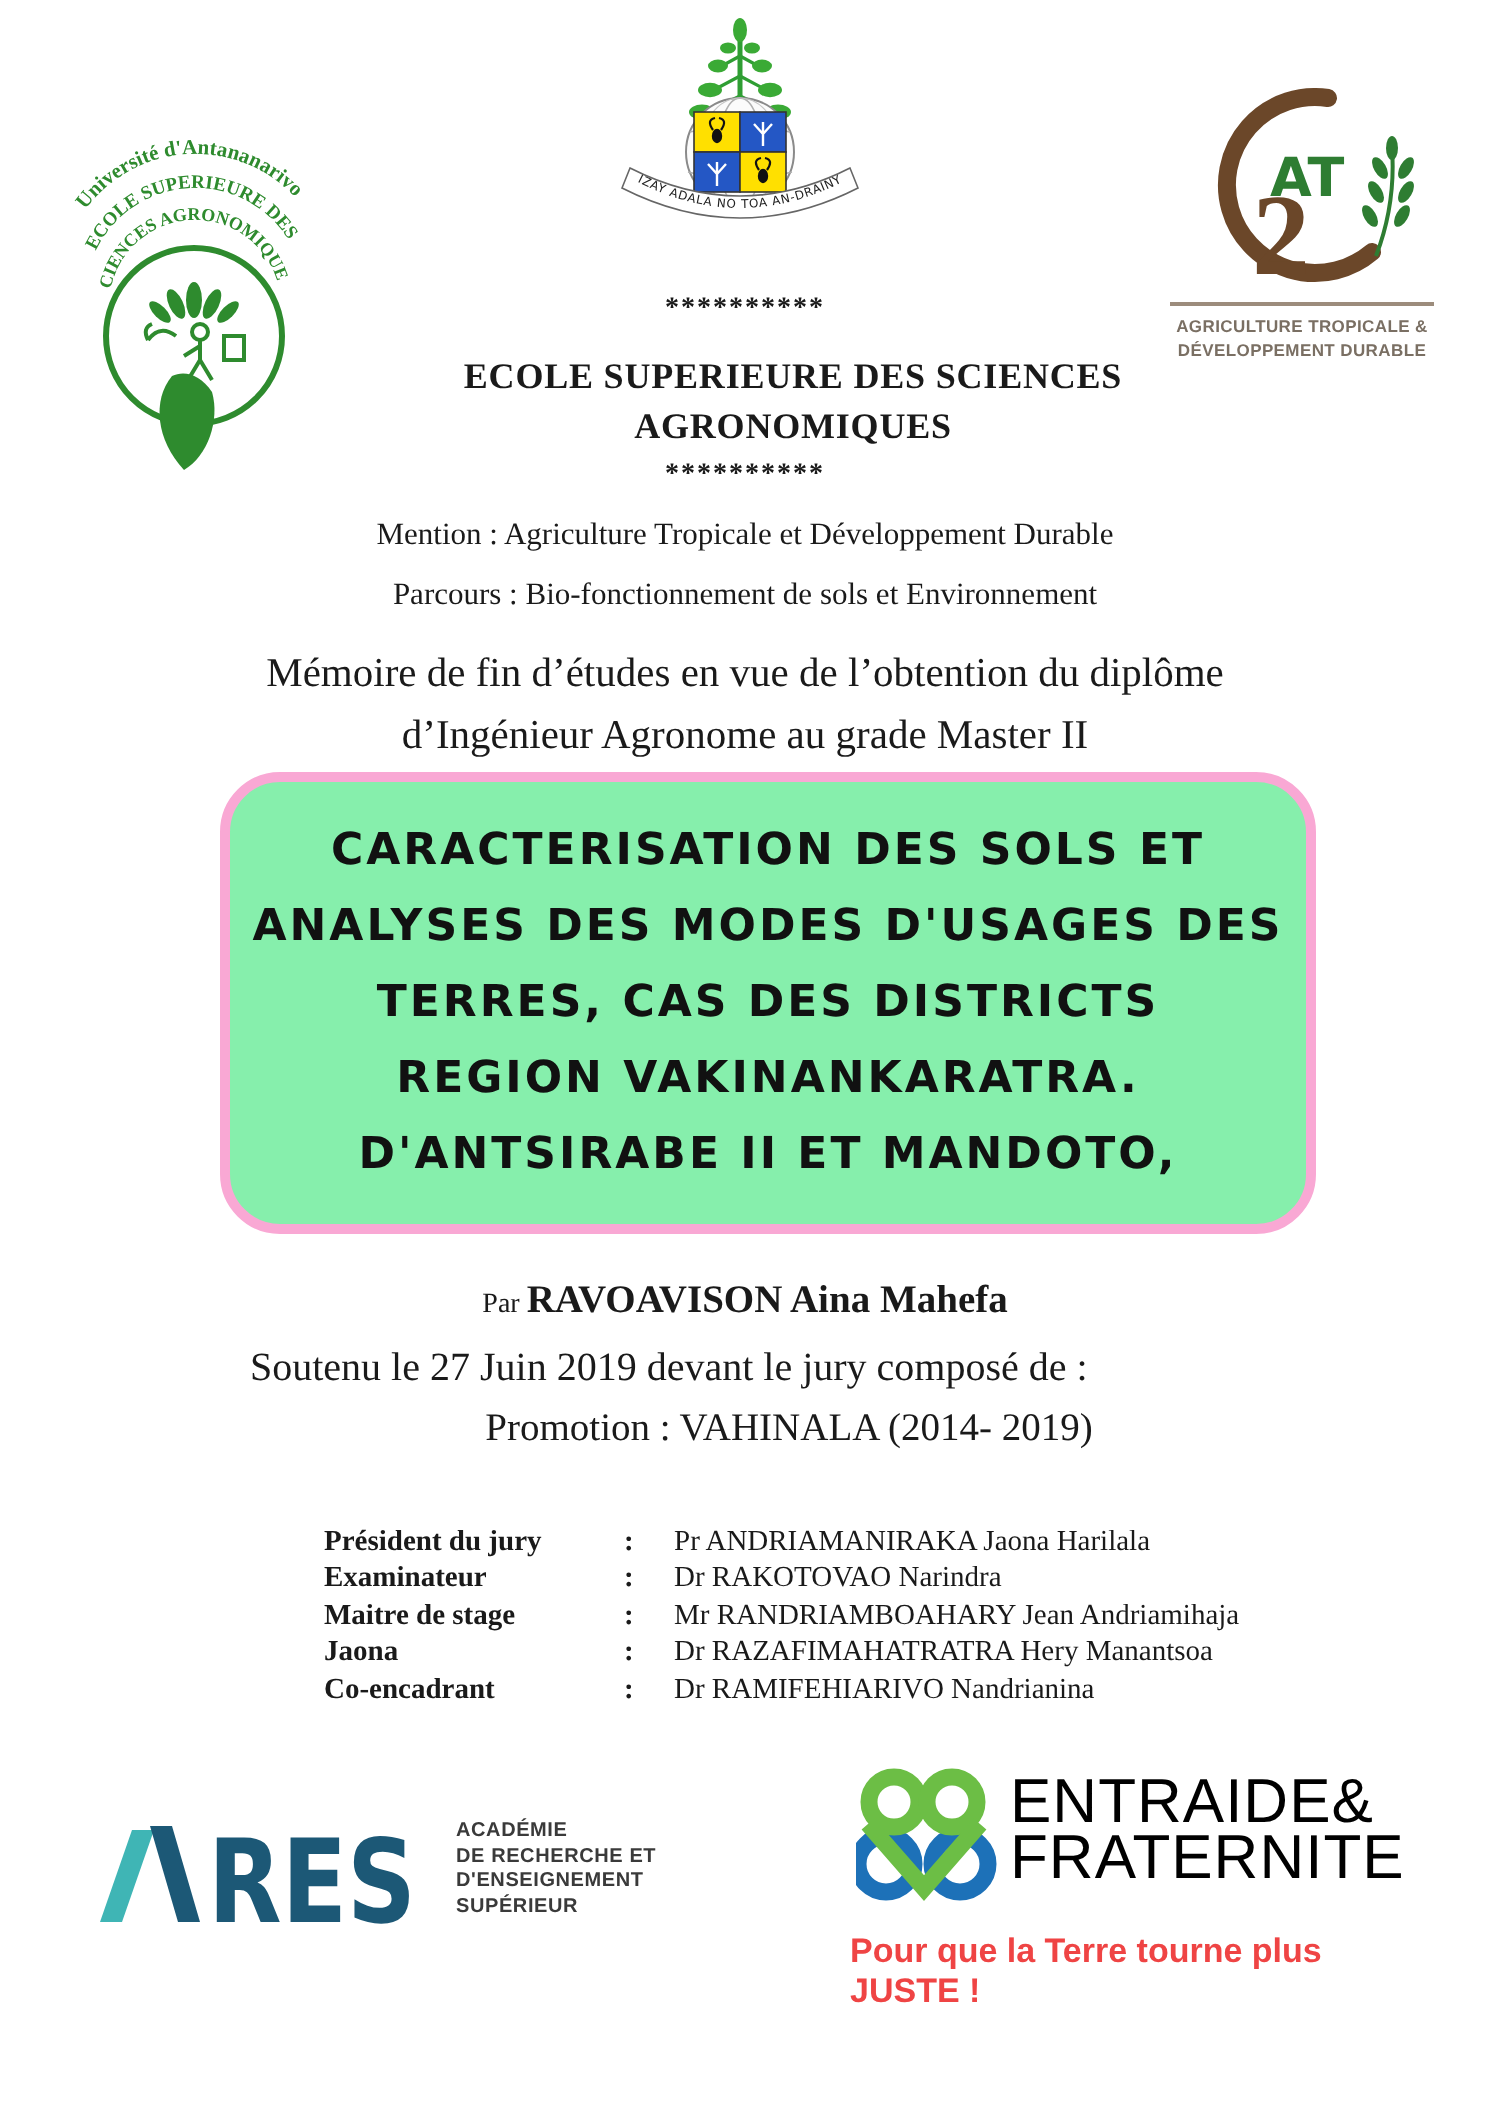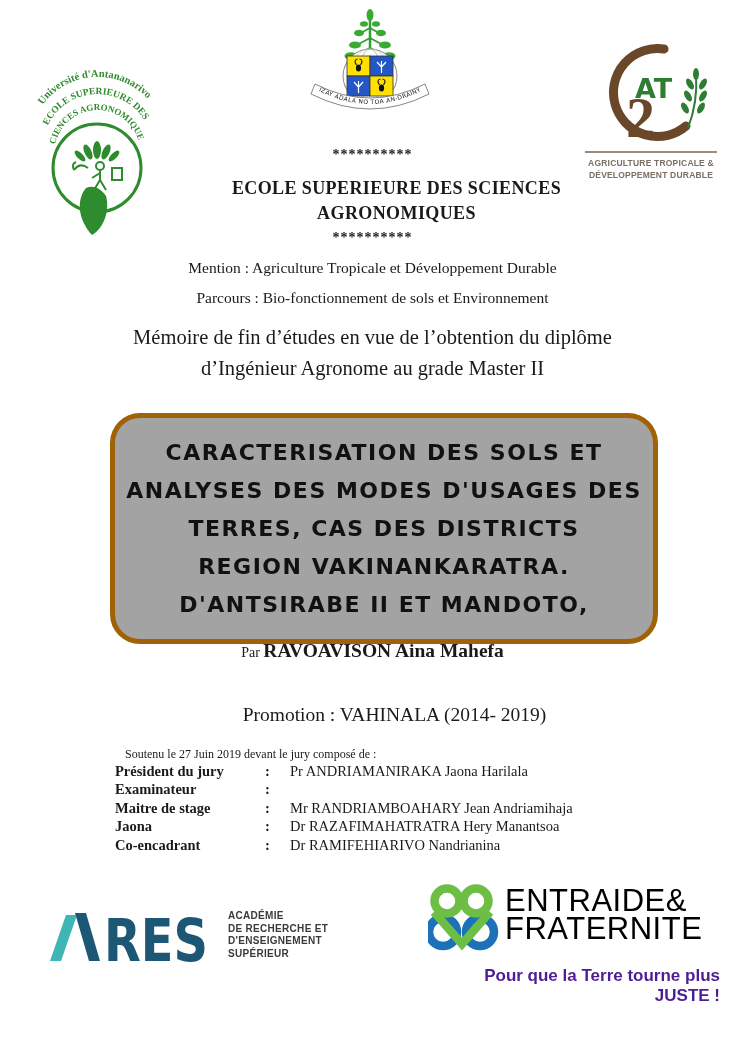--- a/index.html
+++ b/index.html
@@ -14,56 +14,56 @@
 
   .univ-name   { top:120px; font-size:18px; font-weight:bold; letter-spacing:.4px; }
   .stars1      { top:147px; font-size:14px; font-weight:bold; letter-spacing:1px; }
   .school      { top:176px; font-size:18px; font-weight:bold; line-height:25px; letter-spacing:.4px;padding-left:48px; }
   .stars2      { top:230px; font-size:14px; font-weight:bold; letter-spacing:1px; }
   .mention     { top:259px; font-size:15.5px; }
   .parcours    { top:289px; font-size:15.5px; }
   .memoire     { top:322px; font-size:20.5px; line-height:31px; }
 
   .title-box {
-    left:110px; top:413px; width:548px; height:231px;
-    border:5px solid #a16207; border-radius:30px; background:#a3a3a3;
+    left:110px; top:386px; width:548px; height:231px;
+    border:5px solid #f9a8d4; border-radius:30px; background:#86efac;
     display:flex; align-items:center; justify-content:center;
   }
   .title-text {
     font-family:"DejaVu Sans", sans-serif; font-weight:bold;
     font-size:22px; line-height:38px; letter-spacing:1.5px;
     text-align:center; color:#111;
   }
 
   .par-line   { top:640px; }
   .par-prefix { font-size:14px; }
   .author     { font-size:19.5px; font-weight:bold; }
   .promotion  { top:704px; font-size:19.5px; font-weight:normal;padding-left:44px; }
-  .defense    { top:747px; left:125px; font-size:12px; }
+  .defense    { top:673px; left:125px; font-size:20px; }
 
   .jury { left:115px; top:762px; width:560px; font-size:14.5px; }
-  .jury-row { display:flex; line-height:18.4px; }
+  .jury-row { display:flex; line-height:18.4px;margin-left:47px; }
   .jury-role { width:150px; font-weight:bold; }
   .jury-sep  { width:25px; font-weight:bold; }
   .jury-name { flex:1; }
 
   .ares-caption {
     left:228px; top:910px; width:130px;
     font-family:"Liberation Sans", sans-serif; font-size:10px; font-weight:bold;
     color:#3a3a3a; line-height:12.5px; letter-spacing:.3px;
   }
   .ef-name {
     left:505px; top:887px; width:200px;
     font-family:"Liberation Sans", sans-serif; font-size:31px; line-height:28px;
     color:#000000; letter-spacing:.5px; white-space:nowrap;
   }
   .ef-tagline {
-    left:435px; top:966px; width:285px; text-align:right;
+    left:425px; top:966px; width:285px; text-align:left;
     font-family:"Liberation Sans", sans-serif; font-size:17px; font-weight:bold;
-    color:#4c1d95;
+    color:#ef4444;
   }
   .at2d-line { left:585px; top:151px; width:132px; height:2px; background:#9C8C7C; }
   .at2d-caption {
     left:570px; top:157px; width:162px; text-align:center;
     font-family:"Liberation Sans", sans-serif; font-size:8.5px; font-weight:bold;
     color:#7A6F63; line-height:12px; letter-spacing:.2px;
   }
 </style>
 </head>
 <body>
@@ -220,20 +220,21 @@
 
   <div class="abs jury">
     <div class="jury-row">
       <div class="jury-role">Président du jury</div>
       <div class="jury-sep">:</div>
       <div class="jury-name">Pr ANDRIAMANIRAKA Jaona Harilala</div>
     </div>
     <div class="jury-row">
       <div class="jury-role">Examinateur</div>
       <div class="jury-sep">:</div>
+      <div class="jury-name">Dr RAKOTOVAO Narindra</div>
     </div>
     <div class="jury-row">
       <div class="jury-role">Maitre de stage</div>
       <div class="jury-sep">:</div>
       <div class="jury-name">Mr RANDRIAMBOAHARY Jean Andriamihaja</div>
     </div>
     <div class="jury-row">
       <div class="jury-role">Jaona</div>
       <div class="jury-sep">:</div>
       <div class="jury-name">Dr RAZAFIMAHATRATRA Hery Manantsoa</div>

